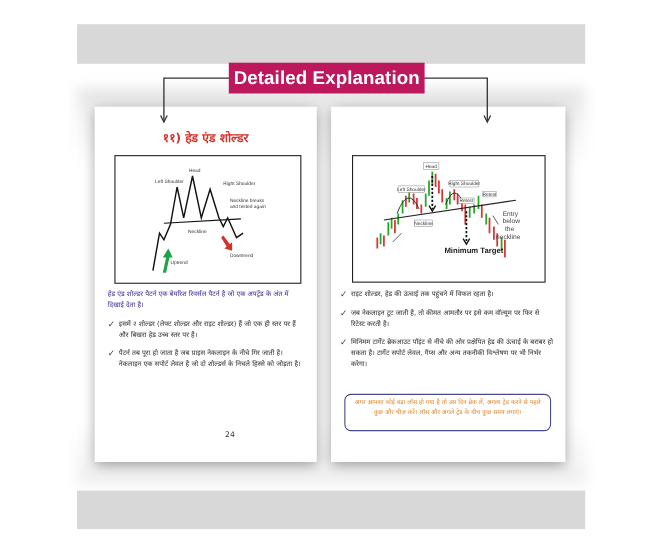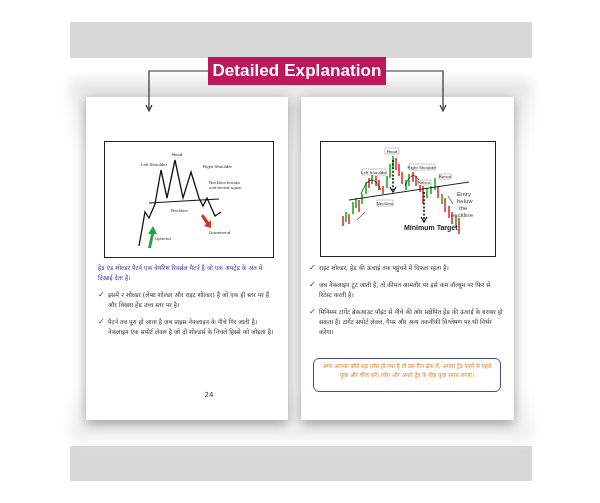--- a/index.html
+++ b/index.html
@@ -85,20 +85,21 @@
 <div class="connector" style="left:385px; top:70px;">
   <svg width="64" height="44" viewBox="0 0 64 44">
     <polyline points="0,1 58,1 58,40" fill="none" stroke="#333" stroke-width="1.2"></polyline>
     <polyline points="55,35 58,41 61,35" fill="none" stroke="#333" stroke-width="1.2"></polyline>
   </svg>
 </div>
 
 <div class="banner">Detailed Explanation</div>
 
 <div class="page left">
+  <div class="page-title">११) हेड एंड शोल्डर</div>
 
   <div class="chart-box">
     <svg width="167" height="114" viewBox="0 0 167 114">
 
       <polyline points="34,104 40,70 44,76 50,62 56,28 62,56 70,18 78,56 86,30 94,56 98,64 102,56 110,74 116,70" fill="none" stroke="#111" stroke-width="1.3"></polyline>
 
       <line x1="44" y1="61" x2="114" y2="57" stroke="#111" stroke-width="1"></line>
 
       <polygon points="43,106 46,92 43,92 48,84 52,92 49,92 46,106" fill="#1fa34a"></polygon>
 

